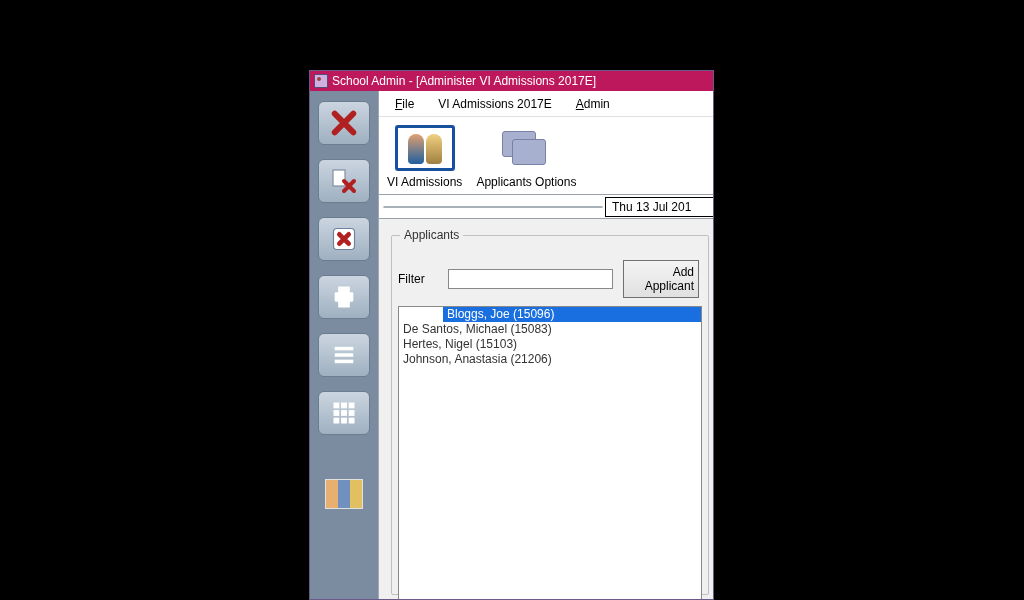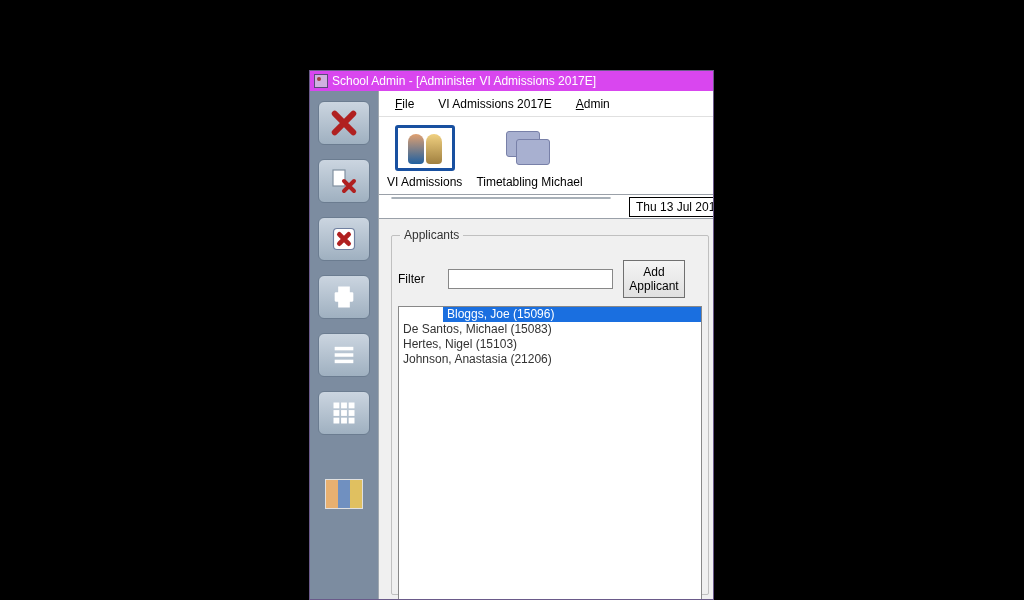--- a/index.html
+++ b/index.html
@@ -19,21 +19,21 @@
     width: 405px;
     height: 530px;
     background: #f0f0f0;
     border: 1px solid #6a5a8a;
     display: flex;
     flex-direction: column;
     overflow: hidden;
   }
   .titlebar {
     height: 20px;
-    background: #d946ef;
+    background: #be185d;
     color: #fff;
     display: flex;
     align-items: center;
     padding: 8px 4px;
     font-size: 12px;
   }
   .titlebar .app-icon {
     width: 14px; height: 14px;
     background: #d0b0e0;
     border: 1px solid #5a4a7a;
@@ -153,23 +153,23 @@
     border-radius: 3px;
     position: absolute;
   }
   .tt-folder.back { left: 6px; top: 6px; }
   .tt-folder.front { left: 16px; top: 14px; }
   .tool-label { font-size: 12px; white-space: nowrap; }
   .datebar {
     height: 24px;
     border-bottom: 1px solid #9aa0a8;
     display: flex;
-    align-items: flex-start;
-    padding: 2px 12px;
-    gap: 18px;
+    align-items: center;
+    padding: 2px 4px;
+    gap: 2px;
   }
   .datebar .blank {
     flex: 0 0 220px;
     background: linear-gradient(#d8dde4, #c8cdd4);
     border: 1px solid #a8b0b8;
     border-radius: 2px;
   }
   .datebar .date {
     flex: 0 0 120px;
     background: #fff;
@@ -210,25 +210,25 @@
   .filter-label { width: 40px; }
   .filter-input {
     flex: 0 0 150px;
     height: 20px;
     border: 1px solid #888;
     background: #fff;
     padding: 1px 4px;
     font: inherit;
   }
   .add-btn {
-    width: 62px; height: 38px;
+    width: 76px; height: 38px;
     border: 1px solid #707070;
     background: linear-gradient(#f4f4f4, #e0e0e0);
     font: inherit;
-    text-align: center;
+    text-align: right;
     line-height: 1.2;
     cursor: pointer;
     padding: 2px 4px;
   }
   .listbox {
     border: 1px solid #888;
     background: #fff;
     height: 340px;
     overflow: auto;
     margin-top: 4px;
@@ -313,21 +313,21 @@
       <div class="toolbar">
         <div class="tool">
           <div class="tool-icon vi"></div>
           <span class="tool-label">VI Admissions</span>
         </div>
         <div class="tool">
           <div class="tool-icon tt">
             <div class="tt-folder back"></div>
             <div class="tt-folder front"></div>
           </div>
-          <span class="tool-label">Timetabling Michael</span>
+          <span class="tool-label">Applicants Options</span>
         </div>
       </div>
       <div class="datebar">
         <div class="blank"></div>
         <div class="date">Thu 13 Jul 201</div>
       </div>
       <div class="content">
         <div class="groupbox">
           <div class="legend">Applicants</div>
           <div class="filter-row">

